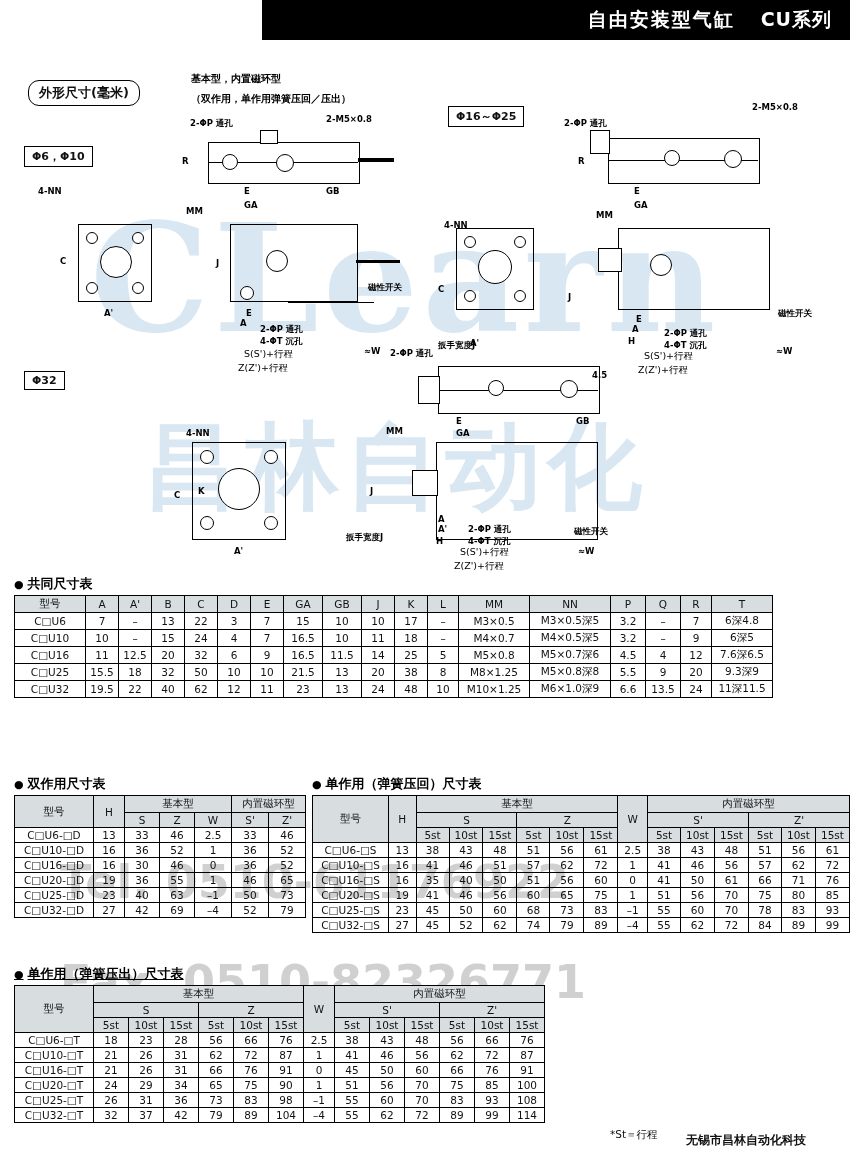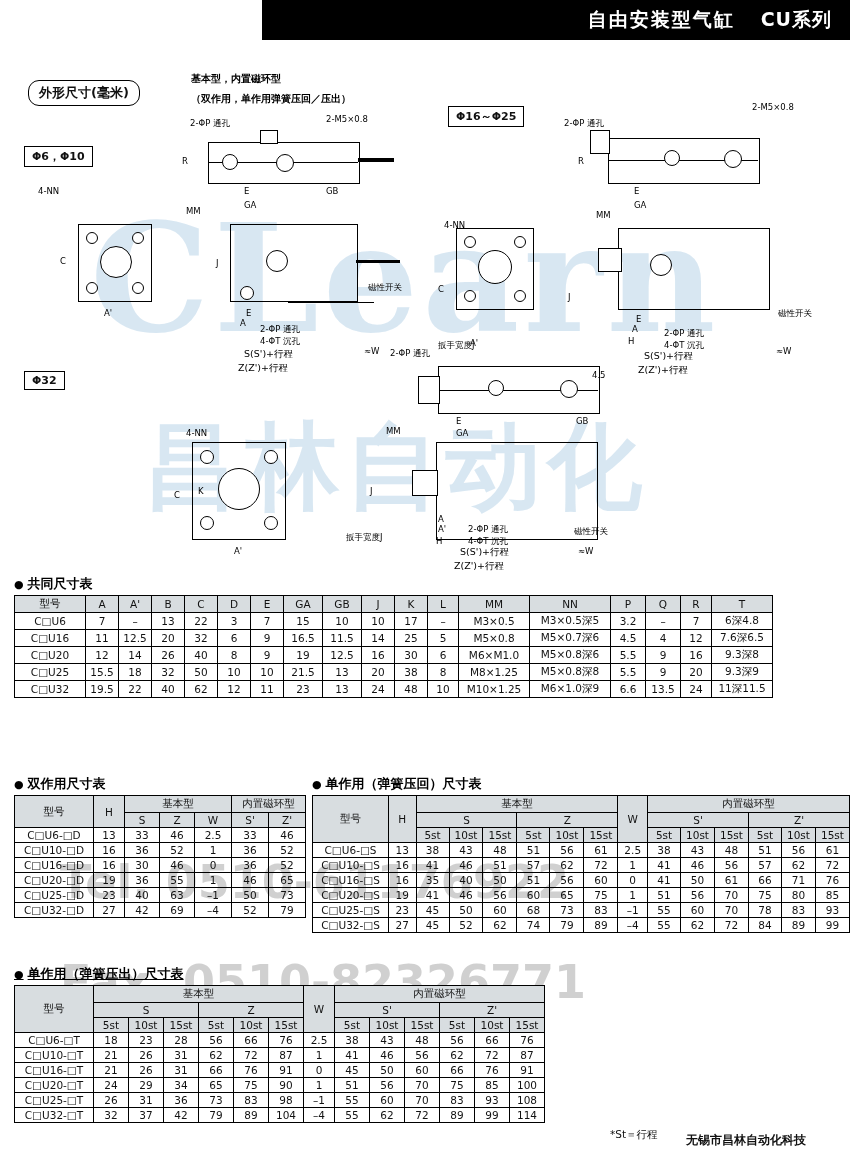--- a/index.html
+++ b/index.html
@@ -43,21 +43,21 @@
   }
   .label-box{
     position:absolute;border:1px solid #000;border-radius:11px;
     background:#fff;padding:3px 10px;font-size:13px;font-weight:bold;
   }
   .sq-box{
     position:absolute;border:1px solid #000;background:#fff;
     padding:2px 7px;font-size:11px;font-weight:bold;
   }
   .note{position:absolute;font-size:10px;line-height:1.45;color:#000;font-weight:bold;}
-  .tiny{position:absolute;font-size:8.5px;color:#000;white-space:nowrap;}
+  .tiny{position:absolute;font-size:8.5px;color:#000;white-space:nowrap;font-weight:bold;}
   .tiny2{position:absolute;font-size:9.5px;color:#000;white-space:nowrap;}
 
   
   .ln{position:absolute;background:#000;}
   .rect{position:absolute;border:1px solid #000;background:rgba(255,255,255,.0);}
   .rect-f{position:absolute;border:1px solid #000;background:#fff;}
   .circ{position:absolute;border:1px solid #000;border-radius:50%;background:#fff;}
 
   
   table{border-collapse:collapse;font-size:10.5px;background:transparent;}
@@ -246,60 +246,60 @@
           <td class="nm">17</td>
           <td class="nm">–</td>
           <td class="nm">M3×0.5</td>
           <td class="nm">M3×0.5深5</td>
           <td class="nm">3.2</td>
           <td class="nm">–</td>
           <td class="nm">7</td>
           <td class="nm">6深4.8</td>
         </tr>
         <tr>
+          <td class="nm">C□U10</td>
+          <td class="nm">10</td>
+          <td class="nm">–</td>
+          <td class="nm">15</td>
+          <td class="nm">24</td>
+          <td class="nm">4</td>
+          <td class="nm">7</td>
+          <td class="nm">16.5</td>
+          <td class="nm">10</td>
+          <td class="nm">11</td>
+          <td class="nm">18</td>
+          <td class="nm">–</td>
+          <td class="nm">M4×0.7</td>
+          <td class="nm">M4×0.5深5</td>
+          <td class="nm">3.2</td>
+          <td class="nm">–</td>
+          <td class="nm">9</td>
+          <td class="nm">6深5</td>
+        </tr>
+        <tr>
           <td class="nm">C□U16</td>
           <td class="nm">11</td>
           <td class="nm">12.5</td>
           <td class="nm">20</td>
           <td class="nm">32</td>
           <td class="nm">6</td>
           <td class="nm">9</td>
           <td class="nm">16.5</td>
           <td class="nm">11.5</td>
           <td class="nm">14</td>
           <td class="nm">25</td>
           <td class="nm">5</td>
           <td class="nm">M5×0.8</td>
           <td class="nm">M5×0.7深6</td>
           <td class="nm">4.5</td>
           <td class="nm">4</td>
           <td class="nm">12</td>
           <td class="nm">7.6深6.5</td>
         </tr>
         <tr>
-          <td class="nm">C□U20</td>
-          <td class="nm">12</td>
-          <td class="nm">14</td>
-          <td class="nm">26</td>
-          <td class="nm">40</td>
-          <td class="nm">8</td>
-          <td class="nm">9</td>
-          <td class="nm">19</td>
-          <td class="nm">12.5</td>
-          <td class="nm">16</td>
-          <td class="nm">30</td>
-          <td class="nm">6</td>
-          <td class="nm">M6×M1.0</td>
-          <td class="nm">M5×0.8深6</td>
-          <td class="nm">5.5</td>
-          <td class="nm">9</td>
-          <td class="nm">16</td>
-          <td class="nm">9.3深8</td>
-        </tr>
-        <tr>
           <td class="nm">C□U25</td>
           <td class="nm">15.5</td>
           <td class="nm">18</td>
           <td class="nm">32</td>
           <td class="nm">50</td>
           <td class="nm">10</td>
           <td class="nm">10</td>
           <td class="nm">21.5</td>
           <td class="nm">13</td>
           <td class="nm">20</td>

